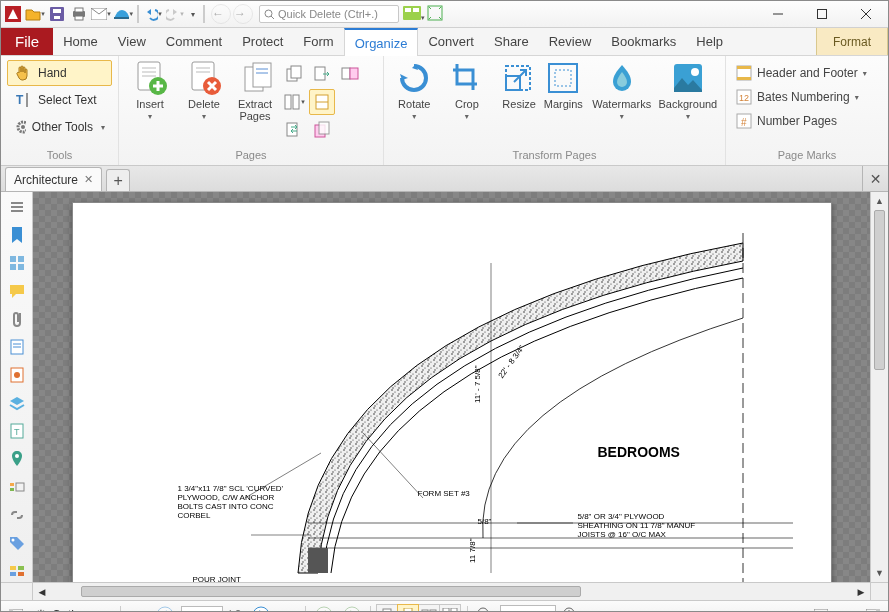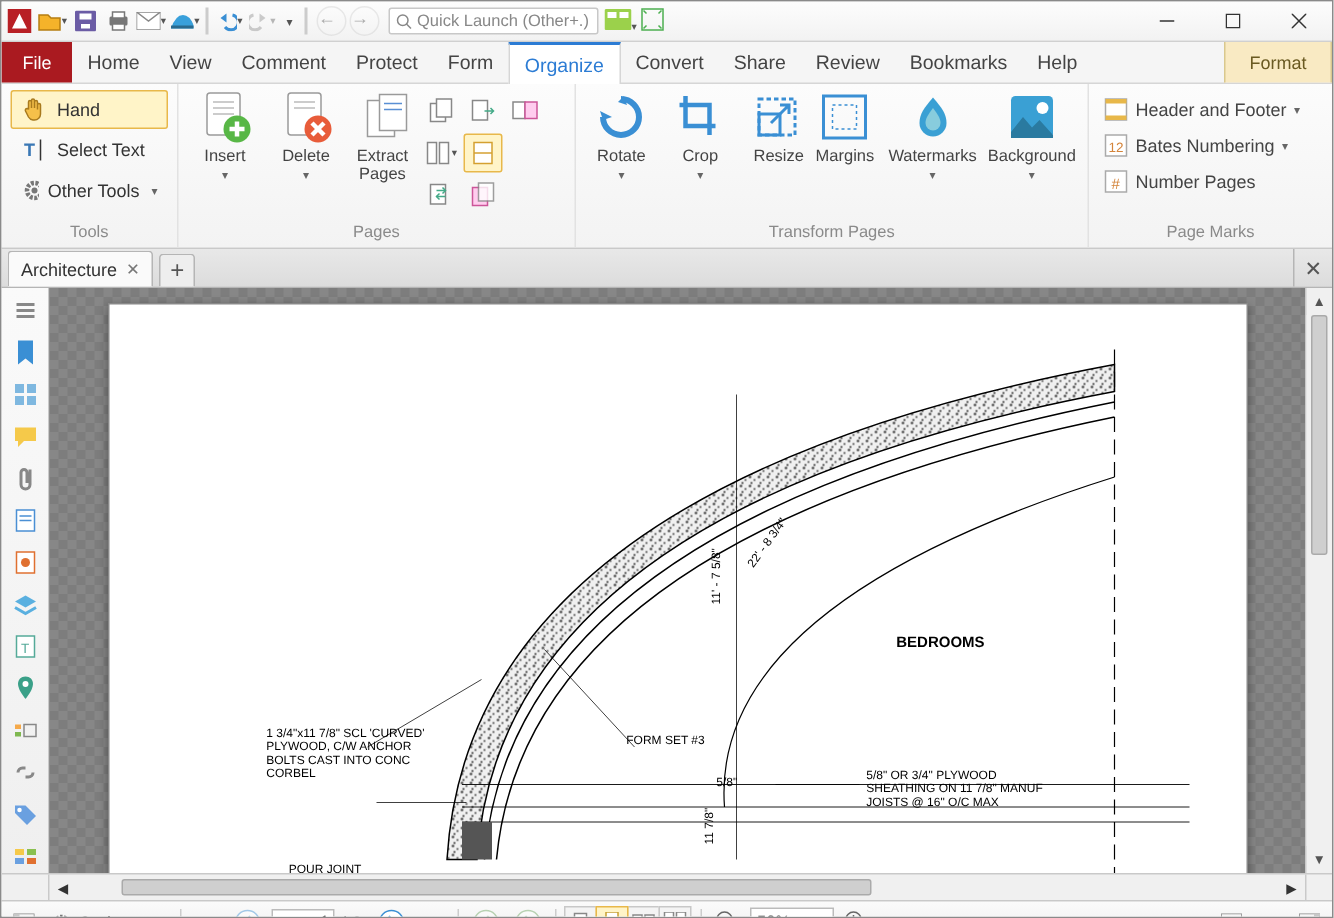--- a/index.html
+++ b/index.html
@@ -11,21 +11,21 @@
 .qat .sep { width:1px; height:18px; background:#ccc; margin:0 2px; }
 .titlebar .nav { display:flex; align-items:center; gap:2px; margin-left:4px; }
 .titlebar .title { flex:0 0 auto; margin-left:6px; font-size:12px; color:#444; white-space:nowrap; overflow:hidden; }
 .titlebar .search { margin-left:6px; width:140px; height:18px; border:1px solid #c8c8c8; border-radius:2px; background:#fff; display:flex; align-items:center; padding:0 4px; font-size:11px; color:#888;}
 .titlebar .search svg { margin-right:3px; flex-shrink:0;}
 .titlebar .right-icons { margin-left:4px; display:flex; align-items:center; gap:2px;}
 .titlebar .wincontrols { margin-left:auto; display:flex; }
 .wincontrols div { width:44px; height:26px; display:flex; align-items:center; justify-content:center; }
 
 .ribbon-tabs { height:28px; background:#f5f5f5; display:flex; align-items:stretch; border-bottom:1px solid #d6d6d6; }
-.file-tab { background:#aa1a20; color:#fff; display:flex; align-items:center; padding:0 14px; font-size:12px; }
+.file-tab { background:#aa1a20; color:#fff; display:flex; align-items:center; padding:0 14px; font-size:15px; }
 .tab { display:flex; align-items:center; padding:0 10px; font-size:13px; color:#444; cursor:default; }
 .tab.active { background:#fff; border-top:2px solid #2c7cd4; color:#2c7cd4; border-left:1px solid #d6d6d6; border-right:1px solid #d6d6d6; margin-bottom:-1px; }
 .ribbon-tabs .spacer { flex:1; }
 .format-tab { background:#f9eac3; border-left:1px solid #d9c88e; border-right:1px solid #d9c88e; padding:0 16px; display:flex; align-items:center; color:#6a5a22; }
 
 .ribbon-body { height:110px; background:linear-gradient(#fcfcfc,#f3f3f3); border-bottom:1px solid #c9c9c9; display:flex; }
 .group { display:flex; flex-direction:column; border-right:1px solid #e2e2e2; padding:2px 4px 0 4px; }
 .group .content { flex:1; display:flex; align-items:flex-start; }
 .group .label { height:16px; font-size:11px; color:#8a8a8a; text-align:center; }
 .tool-col { display:flex; flex-direction:column; gap:1px; padding:2px 2px; }
@@ -139,21 +139,21 @@
   </div>
   <div class="nav">
     <div class="icon-btn" style="opacity:.4;border:1px solid #ccc;border-radius:50%;width:20px;height:20px;">←</div>
     <div class="icon-btn" style="opacity:.4;border:1px solid #ccc;border-radius:50%;width:20px;height:20px;">→</div>
   </div>
   <div class="search">
     <svg width="11" height="11">
         <circle cx="4.5" cy="4.5" r="3.5" stroke="#888" fill="none"></circle>
         <line x1="7" y1="7" x2="10" y2="10" stroke="#888"></line>
       </svg>
-    <span>Quick Launch (Other+.)</span>
+    <span>Quick Delete (Ctrl+.)</span>
   </div>
   <div class="right-icons">
     <div class="icon-btn"><svg width="18" height="14">
           <rect width="18" height="14" fill="#9bd14b" rx="1"></rect>
           <rect x="2" y="2" width="6" height="4" fill="#fff"></rect>
           <rect x="10" y="2" width="6" height="4" fill="#fff"></rect>
         </svg><span style="font-size:7px;color:#555;">▾</span></div>
     <div class="icon-btn"><svg width="16" height="16">
           <rect x="1" y="1" width="14" height="14" fill="none" stroke="#4caf50"></rect>
           <path d="M4 4l-2-2M12 4l2-2M4 12l-2 2M12 12l2 2" stroke="#4caf50"></path>
@@ -553,21 +553,21 @@
           <line x1="235" y1="335" x2="720" y2="335" stroke="#000" stroke-width="0.6"></line>
           <line x1="235" y1="345" x2="720" y2="345" stroke="#000" stroke-width="0.6"></line>
 
           <line x1="172" y1="295" x2="248" y2="250" stroke="#000" stroke-width="0.5"></line>
           <line x1="178" y1="332" x2="238" y2="332" stroke="#000" stroke-width="0.5"></line>
           <line x1="350" y1="295" x2="290" y2="230" stroke="#000" stroke-width="0.5"></line>
           <line x1="500" y1="320" x2="444" y2="320" stroke="#000" stroke-width="0.5"></line>
 
           <rect x="235" y="345" width="20" height="25" fill="#555"></rect>
         </svg>
-        <div class="draw-label" style="left:525px;top:220px;font-size:10px;font-weight:bold;">BEDROOMS</div>
+        <div class="draw-label" style="left:525px;top:242px;font-size:14px;font-weight:bold;">BEDROOMS</div>
         <div class="draw-label" style="left:105px;top:282px;">1 3/4"x11 7/8" SCL 'CURVED'</div>
         <div class="draw-label" style="left:105px;top:291px;">PLYWOOD, C/W ANCHOR</div>
         <div class="draw-label" style="left:105px;top:300px;">BOLTS CAST INTO CONC</div>
         <div class="draw-label" style="left:105px;top:309px;">CORBEL</div>
         <div class="draw-label" style="left:120px;top:329px;margin-top:44px;">POUR JOINT</div>
         <div class="draw-label" style="left:345px;top:287px;">FORM SET #3</div>
         <div class="draw-label" style="left:420px;top:155px;transform:rotate(-54deg);">22' - 8 3/4"</div>
         <div class="draw-label" style="left:401px;top:200px;transform:rotate(-90deg);transform-origin:left top;">11' - 7 5/8"</div>
         <div class="draw-label" style="left:405px;top:315px;">5/8"</div>
         <div class="draw-label" style="left:396px;top:360px;transform:rotate(-90deg);transform-origin:left top;">11 7/8"</div>

